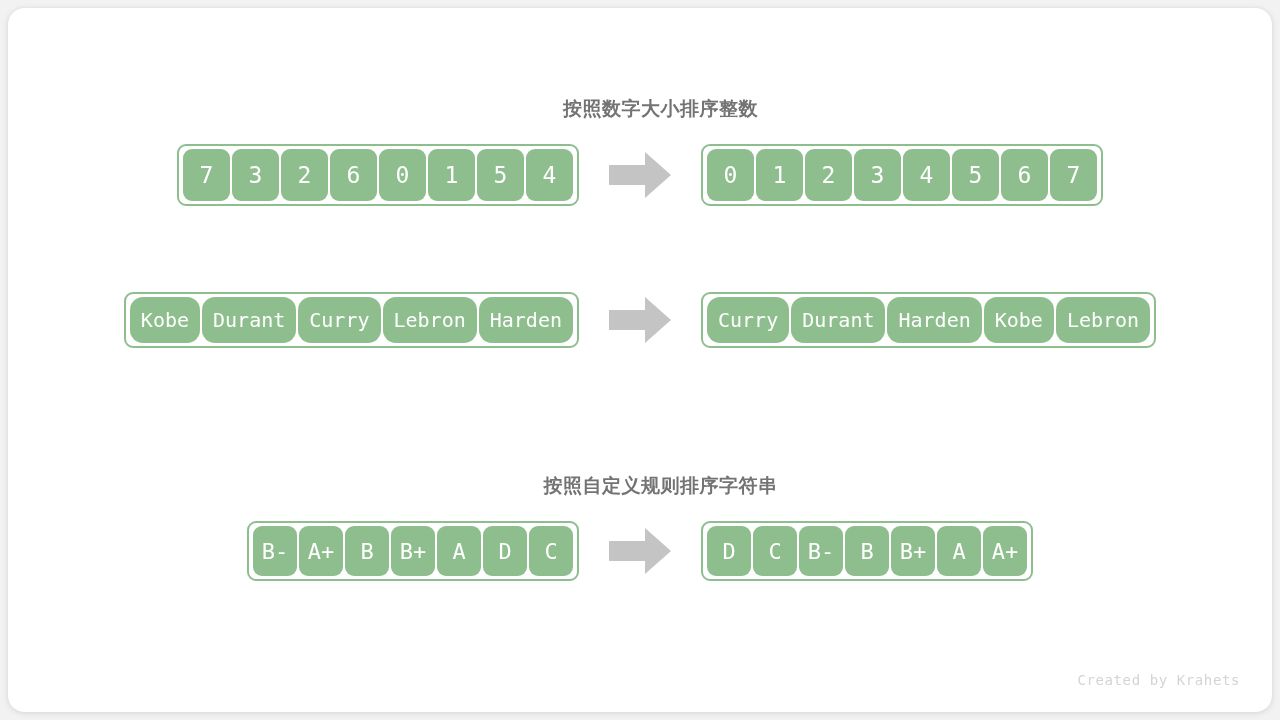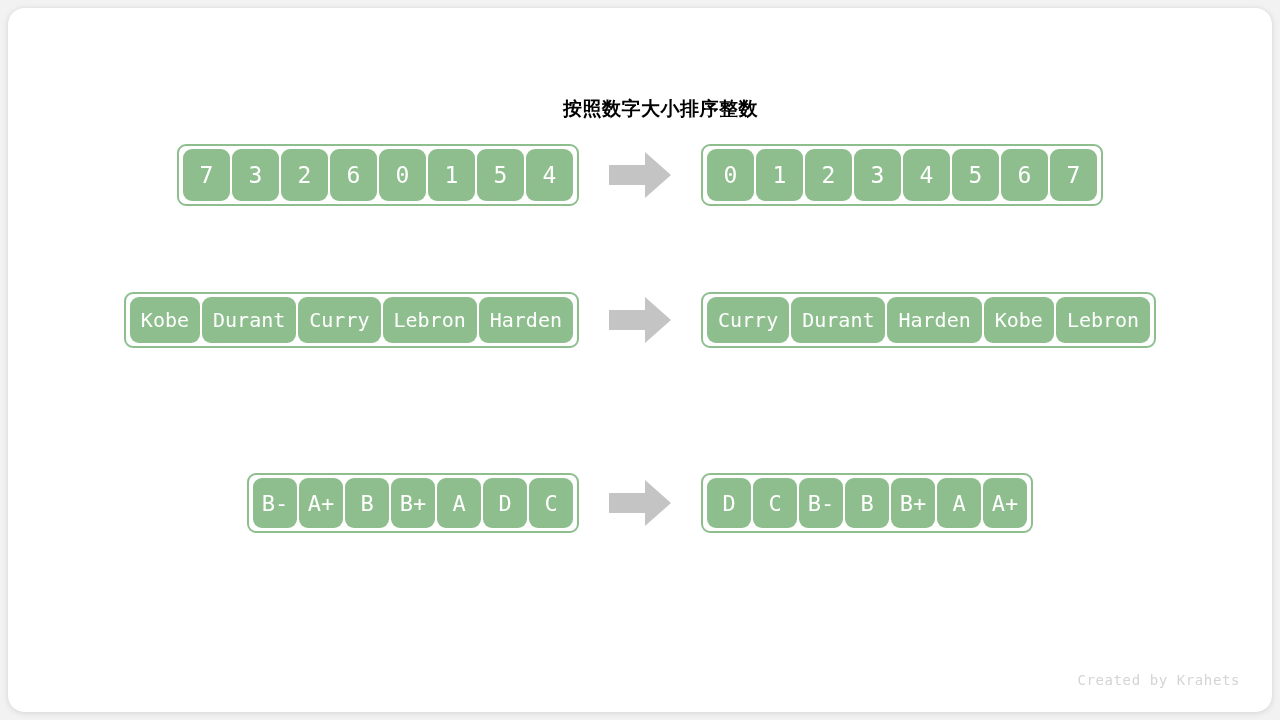--- a/index.html
+++ b/index.html
@@ -32,21 +32,21 @@
     width: 100%;
   }
   .section-1 { top: 88px; }
   .section-2 { top: 284px; }
   .section-3 { top: 465px; }
 
   .section-title {
     text-align: center;
     font-size: 19px;
     font-weight: bold;
-    color: #000000;
+    color: #737373;
     letter-spacing: 0.5px;
     line-height: 26px;
     margin: 0 0 22px 9px;
     font-family: "Liberation Sans", sans-serif;
     padding-left: 32px;
   }
 
   .row {
     display: flex;
     align-items: center;
@@ -81,20 +81,21 @@
     height: 52px;
     font-size: 23px;
   }
 
   
   .cells-str .cell {
     height: 46px;
     font-size: 20px;
     padding: 0 11px;
     white-space: nowrap;
+    border-radius: 13px;
   }
 
   
   .cells-grade .cell {
     height: 50px;
     min-width: 44px;
     font-size: 22px;
     padding: 0 8px;
     white-space: nowrap;
   }
@@ -186,20 +187,21 @@
             <div class="cell">Durant</div>
             <div class="cell">Harden</div>
             <div class="cell">Kobe</div>
             <div class="cell">Lebron</div>
           </div>
       </div>
     </div>
   </div>
 
   <div class="section section-3">
+    <div class="section-title">按照自定义规则排序字符串</div>
     <div class="row">
       <div class="gap-left" style="width:500px;">
         <div class="array-box cells-grade">
             <div class="cell">B-</div>
             <div class="cell">A+</div>
             <div class="cell">B</div>
             <div class="cell">B+</div>
             <div class="cell">A</div>
             <div class="cell">D</div>
             <div class="cell">C</div>

